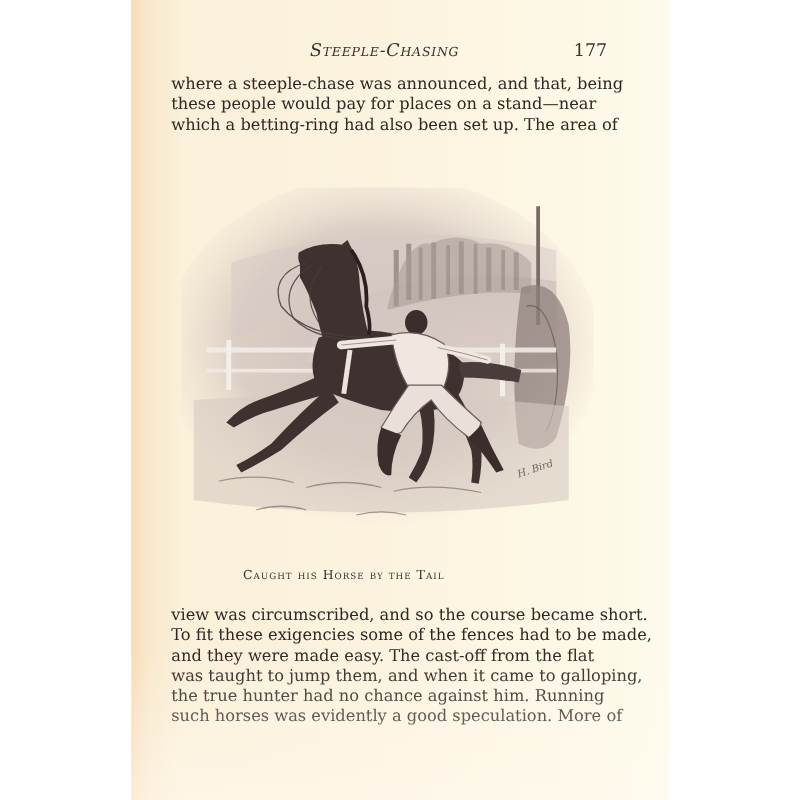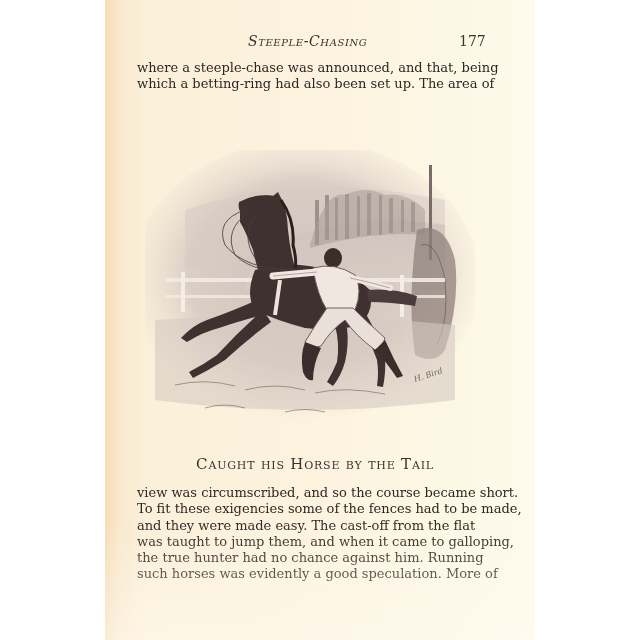--- a/index.html
+++ b/index.html
@@ -81,40 +81,40 @@
     }
     .illustration svg { width: 100%; height: 100%; display: block; }
     .caption {
       position: absolute;
       left: 0;
       width: 390px;
       top: 455px;
       text-align: center;
       font-family: "DejaVu Serif", serif;
       font-variant: small-caps;
-      font-size: 15px;
+      font-size: 10px;
       letter-spacing: 0.8px;
       color: #3a3330;
       white-space: nowrap;
-      margin-left: 40px;
     }
     .caption span { margin-left: -50px; }
   </style>
 </head>
 <body>
 
 <div class="page">
 
   <div class="running-head">
     <span class="running-title">Steeple-Chasing</span>
     <span class="page-number">177</span>
   </div>
 
   <div class="paragraph para-top">
     <span class="line">where a steeple-chase was announced, and that, being</span>
+    <span class="line">these people would pay for places on a stand—near</span>
     <span class="line">which a betting-ring had also been set up.  The area of</span>
   </div>
 
   <div class="illustration">
     <svg viewBox="0 0 330 280" xmlns="http://www.w3.org/2000/svg">
       <defs>
         <radialGradient id="vignette" cx="50%" cy="48%" r="55%">
           <stop offset="0%" stop-color="#c9bcb6" stop-opacity="0.95"></stop>
           <stop offset="60%" stop-color="#d2c5bf" stop-opacity="0.8"></stop>
           <stop offset="85%" stop-color="#e8dbd0" stop-opacity="0.35"></stop>

